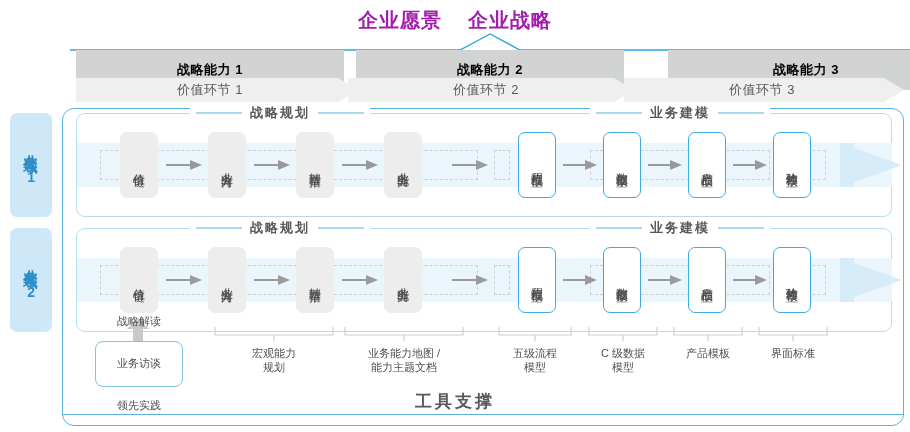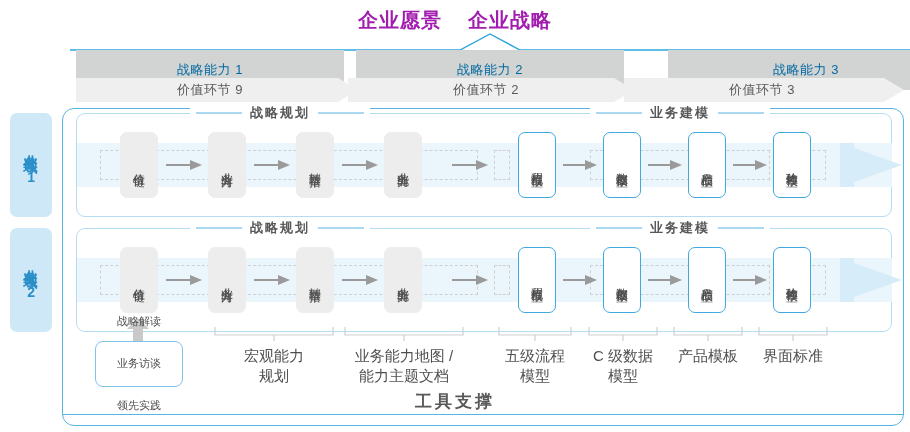--- a/index.html
+++ b/index.html
@@ -23,21 +23,21 @@
   }
 
   
   .apex-svg{position:absolute;left:70px;top:33px;width:840px;height:20px;}
 
   
   .cap-row{position:absolute;left:76px;top:50px;width:828px;height:24px;}
   .cap-cell{
     position:absolute;top:0;height:40px;background:#d2d4d3;
     display:flex;align-items:center;justify-content:center;
-    font-size:13px;font-weight:normal;color:#0369a1;letter-spacing:.5px;
+    font-size:13px;font-weight:bold;color:#000000;letter-spacing:.5px;
   }
 
   
   .vc-row{position:absolute;left:76px;top:78px;width:828px;height:24px;}
   .vc-cell{
     position:absolute;top:0;height:24px;background:#efefef;
     display:flex;align-items:center;justify-content:center;
     font-size:13px;color:#5a5a5a;letter-spacing:.5px;
   }
   .vc-label{position:relative;z-index:3;}
@@ -110,21 +110,21 @@
 
   
   .tool-box{
     position:absolute;left:95px;top:341px;width:86px;height:44px;
     border:1.2px solid #7fc4e8;border-radius:8px;background:#ffffff;
     display:flex;flex-direction:column;align-items:center;justify-content:center;gap:28px;
   }
   .tool-box div{font-size:11px;color:#4f4f4f;line-height:1.25;white-space:nowrap;}
 
   .tool-label{
-    position:absolute;text-align:center;font-size:15px;color:#4f4f4f;
+    position:absolute;text-align:center;font-size:11px;color:#4f4f4f;
     line-height:1.3;white-space:nowrap;
   }
   .bracket{position:absolute;}
 
   .tool-title{
     position:absolute;left:0;top:390px;width:910px;text-align:center;
     font-size:17px;font-weight:bold;color:#59595b;letter-spacing:3px;
   }
   .tool-underline{
     position:absolute;left:62px;top:414px;width:842px;height:1.3px;background:#57b4e2;
@@ -151,21 +151,21 @@
     <div class="cap-cell" style="left:568px;width:276px;margin-left:24px;">战略能力 3</div>
   </div>
 
   <div class="vc-row">
     <svg style="position:absolute;left:0;top:0;" width="828" height="24">
       <polygon points="0,0 262,0 282,12 262,24 0,24" fill="#efefef"></polygon>
       <polygon points="272,0 538,0 558,12 538,24 272,24" fill="#efefef"></polygon>
       <polygon points="548,0 808,0 828,12 808,24 548,24" fill="#efefef"></polygon>
     </svg>
     <div class="vc-cell" style="left:0;width:268px;background:transparent;">
-      <span class="vc-label">价值环节 9</span>
+      <span class="vc-label">价值环节 1</span>
     </div>
     <div class="vc-cell" style="left:276px;width:268px;background:transparent;">
       <span class="vc-label">价值环节 2</span>
     </div>
     <div class="vc-cell" style="left:552px;width:268px;background:transparent;">
       <span class="vc-label">价值环节 3</span>
     </div>
   </div>
 
   <div class="domain-tab" style="top:113px;height:104px;">

